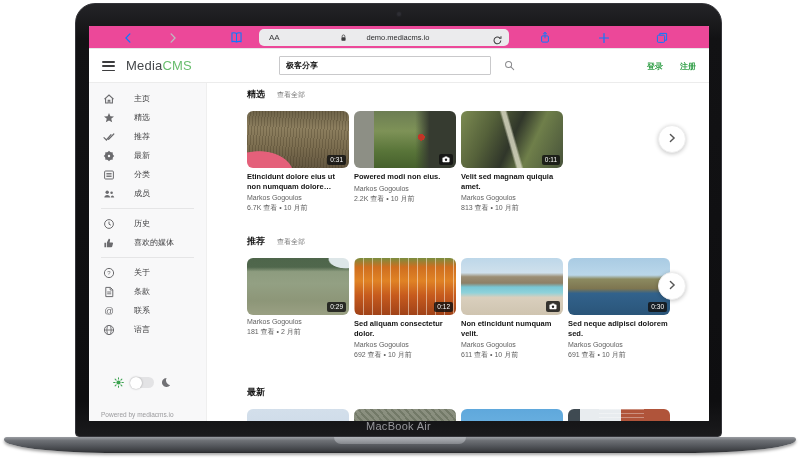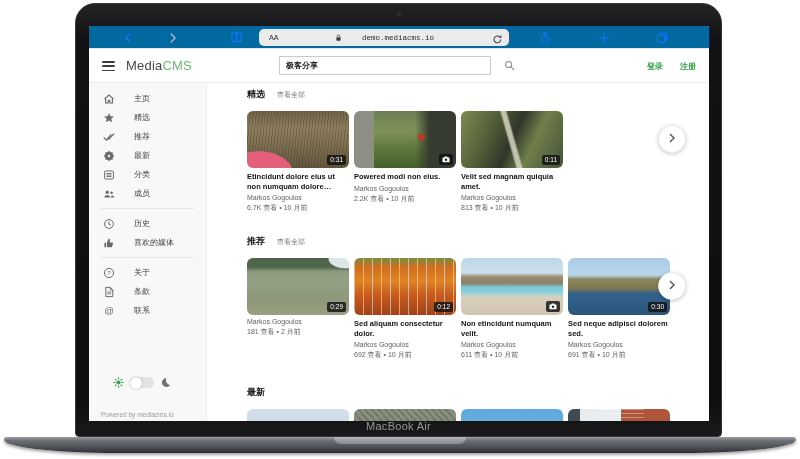--- a/index.html
+++ b/index.html
@@ -9,21 +9,21 @@
 
   
   .bezel{position:absolute;left:75px;top:3px;width:647px;height:434px;background:linear-gradient(180deg,#242427,#121214 8%,#0e0e10 92%,#1a1a1c);border-radius:20px 20px 4px 4px;border:1px solid #35353a;}
   .camera-dot{position:absolute;left:50%;top:8px;width:4px;height:4px;margin-left:-2px;border-radius:50%;background:#2e2e33;box-shadow:0 0 0 1px #232327;}
   .bezel-label{position:absolute;left:0;right:0;bottom:4px;text-align:center;font-size:11px;color:#97979c;letter-spacing:.3px;}
   .display{position:absolute;left:13px;top:22px;width:620px;height:395px;background:#fff;overflow:hidden;border-radius:1px;}
   .base{position:absolute;left:4px;top:437px;width:792px;height:16px;background:linear-gradient(180deg,#9a9da2,#6e7176 22%,#54575c 55%,#3a3c40 88%,#26282b);border-radius:3px 3px 120px 120px / 3px 3px 14px 14px;box-shadow:0 2px 3px rgba(0,0,0,.35);}
   .base-notch{position:absolute;left:50%;top:0;width:132px;height:7px;margin-left:-66px;background:linear-gradient(180deg,#b3b6bb,#84878c);border-radius:0 0 8px 8px;}
 
   
-  .toolbar{position:relative;height:23px;background:#0369a1;border-bottom:1px solid #e7e7e9;font-family:Liberation Mono, monospace;}
+  .toolbar{position:relative;height:23px;background:#ec4899;border-bottom:1px solid #e7e7e9;}
   .tb{position:absolute;top:5px;width:13px;height:13px;display:flex;align-items:center;justify-content:center;}
   .tb svg{display:block;}
   .url-pill{position:absolute;left:170px;top:3px;width:250px;height:17px;background:#ebebed;border-radius:5px;display:flex;align-items:center;}
   .reader-aa{position:absolute;left:10px;font-size:8px;color:#3a3a3c;}
   .url-center{flex:1;display:flex;align-items:center;justify-content:center;gap:19px;font-size:7.5px;color:#2c2c2e;}
   .url-reload{position:absolute;right:6px;top:2.5px;}
 
   
   .site-header{position:relative;height:34px;background:#fff;border-bottom:1px solid #ececec;}
   .hamburger{position:absolute;left:13px;top:12px;width:13px;height:10px;display:flex;flex-direction:column;justify-content:space-between;cursor:pointer;}
@@ -277,20 +277,30 @@
                 <span class="sb-label">条款</span>
               </div>
               <div class="sb-item">
                 <span class="sb-icon">
                   <svg width="12" height="12" viewBox="0 0 12 12">
                     <text x="6" y="9" font-size="9.5" text-anchor="middle" fill="#6b6b6e" font-family="Liberation Sans,sans-serif">@</text>
                   </svg>
                 </span>
                 <span class="sb-label">联系</span>
               </div>
+              <div class="sb-item">
+                <span class="sb-icon">
+                  <svg width="12" height="12" viewBox="0 0 12 12">
+                    <circle cx="6" cy="6" r="4.6" fill="none" stroke="#6b6b6e" stroke-width="1"></circle>
+                    <ellipse cx="6" cy="6" rx="2.1" ry="4.6" fill="none" stroke="#6b6b6e" stroke-width="0.9"></ellipse>
+                    <path d="M1.4 6h9.2" stroke="#6b6b6e" stroke-width="0.9"></path>
+                  </svg>
+                </span>
+                <span class="sb-label">语言</span>
+              </div>
             </div>
           <div class="theme-row">
             <svg width="11" height="11" viewBox="0 0 12 12">
                 <circle cx="6" cy="6" r="2.3" fill="#3ba24f"></circle>
                 <g stroke="#3ba24f" stroke-width="1.1" stroke-linecap="round">
                   <path d="M6 .7v1.6M6 9.7v1.6M.7 6h1.6M9.7 6h1.6M2.3 2.3l1.1 1.1M8.6 8.6l1.1 1.1M9.7 2.3 8.6 3.4M3.4 8.6 2.3 9.7"></path>
                 </g>
               </svg>
             <div class="toggle">
                 <div class="knob"></div>

